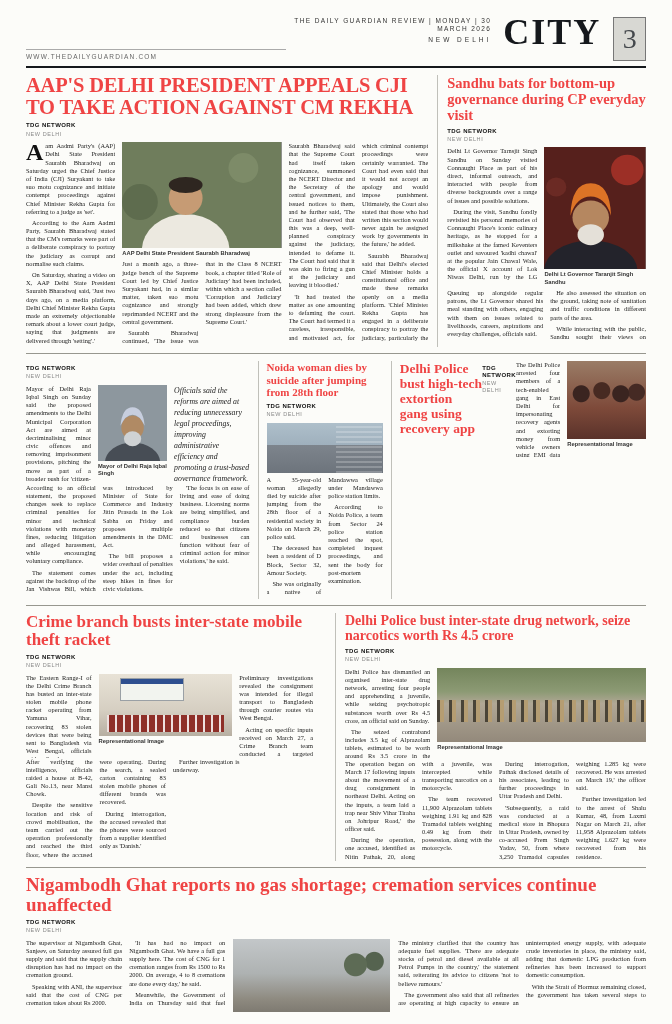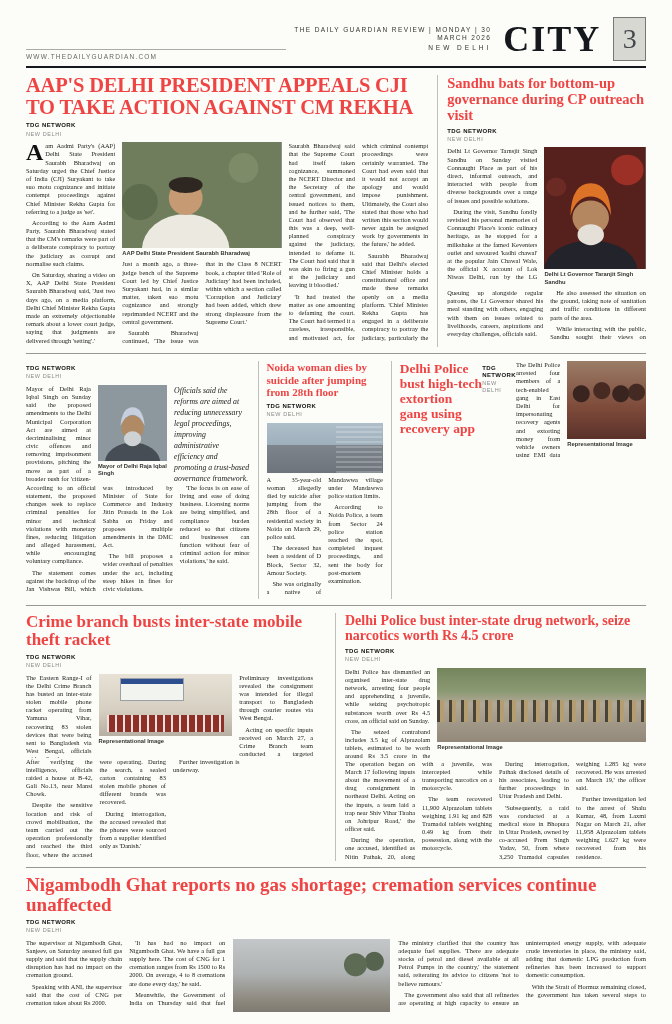--- a/index.html
+++ b/index.html
@@ -3,21 +3,21 @@
 <meta charset="utf-8">
 <style>
   * { margin:0; padding:0; box-sizing:border-box; }
   html,body { background:#d9d9d4; }
   body { font-family:"Liberation Serif", serif; color:#1a1a1a; }
   .page { width:672px; height:1024px; margin:0 auto; background:#fcfcf9; padding:6px 26px 0; overflow:hidden; position:relative; }
 
   
   .masthead { display:flex; justify-content:space-between; align-items:flex-end; border-bottom:2px solid #15181c; padding:6px 0 5px; height:62px; }
   .mh-website { font:6.5px/1.2 "Liberation Sans",sans-serif; letter-spacing:1.2px; color:#666; border-top:1px solid #aaa; padding-top:3px; width:300px; }
-  .mh-right { display:flex; align-items:center; gap:12px; }
+  .mh-right { display:flex; align-items:flex-start; gap:12px; }
   .mh-lines { text-align:right; }
   .mh-review { font:6.5px/1.2 "Liberation Sans",sans-serif; letter-spacing:1.4px; color:#333; }
   .mh-city { font:6.5px/1.2 "Liberation Sans",sans-serif; letter-spacing:3px; color:#333; margin-top:3px; }
   .mh-section { font:bold 36px/0.85 "Liberation Serif",serif; letter-spacing:2px; color:#15181c; }
   .mh-pagebox { width:40px; height:44px; border:1px solid #777; background:#d8d8d3; display:flex; align-items:center; justify-content:center; font:28px/1 "Liberation Serif",serif; color:#44484c; }
 
   
   .row { display:flex; border-bottom:1px solid #97978f; padding:7px 0 6px; overflow:hidden; }
   .row4 { border-bottom:none; }
   .row1 { height:286px; } .row2 { height:252px; } .row3 { height:262px; } .row4 { height:150px; }
@@ -181,21 +181,21 @@
         </div>
         <div class="aap-c3 cols2">
             <p class="para">Saurabh Bharadwaj said that the Supreme Court had itself taken cognizance, summoned the NCERT Director and the Secretary of the central government, and issued notices to them, and he further said, 'The Court had observed that this was a deep, well-planned conspiracy against the judiciary, intended to defame it. The Court had said that it was akin to firing a gun at the judiciary and leaving it bloodied.'</p>
             <p class="para">'It had treated the matter as one amounting to defaming the court. The Court had termed it a careless, irresponsible, and motivated act, for which criminal contempt proceedings were certainly warranted. The Court had even said that it would not accept an apology and would impose punishment. Ultimately, the Court also stated that those who had written this section would never again be assigned work by governments in the future,' he added.</p>
             <p class="para">Saurabh Bharadwaj said that Delhi's elected Chief Minister holds a constitutional office and made these remarks openly on a media platform. 'Chief Minister Rekha Gupta has engaged in a deliberate conspiracy to portray the judiciary, particularly the lower courts, as corrupt and to normalise such claims,' he asserted.</p>
           </div>
       </div>
     </article>
 
     <aside class="art-sandhu">
-      <h2>Sandhu bats for bottom-up governance during CP outreach visit</h2>
+      <h2>Sandhu bats for bottom-up governance during CP everyday visit</h2>
       <div class="byline">
         <span class="net">TDG NETWORK</span>
         <span class="city">NEW DELHI</span>
       </div>
       <div class="sandhu-top">
         <div class="sandhu-txt">
             <p class="para">Delhi Lt Governor Tarnsjit Singh Sandhu on Sunday visited Connaught Place as part of his direct, informal outreach, and interacted with people from diverse backgrounds over a range of issues and possible solutions.</p>
             <p class="para">During the visit, Sandhu fondly revisited his personal memories of Connaught Place's iconic culinary heritage, as he stopped for a milkshake at the famed Keventers outlet and savoured 'kadhi chawal' at the popular Jain Chawal Wale, the official X account of Lok Niwas Delhi, run by the LG Secretariat, said in a post.</p>
           </div>
         <figure class="sandhu-figwrap">

